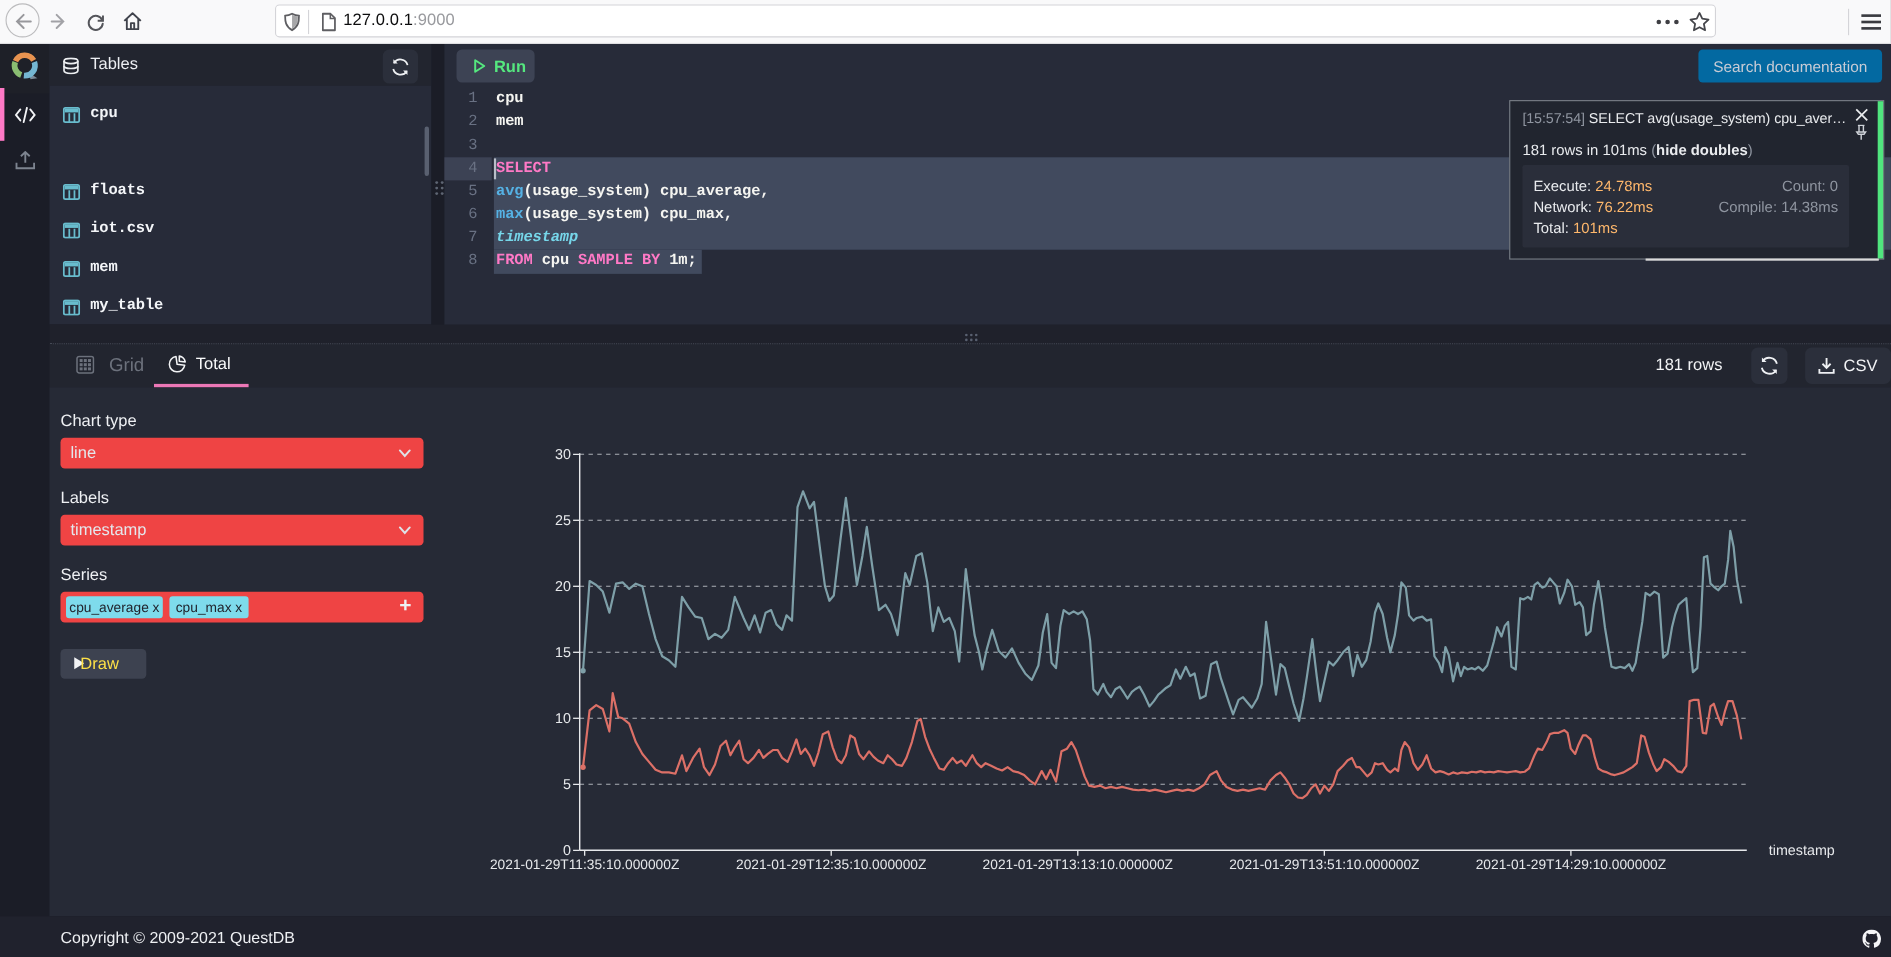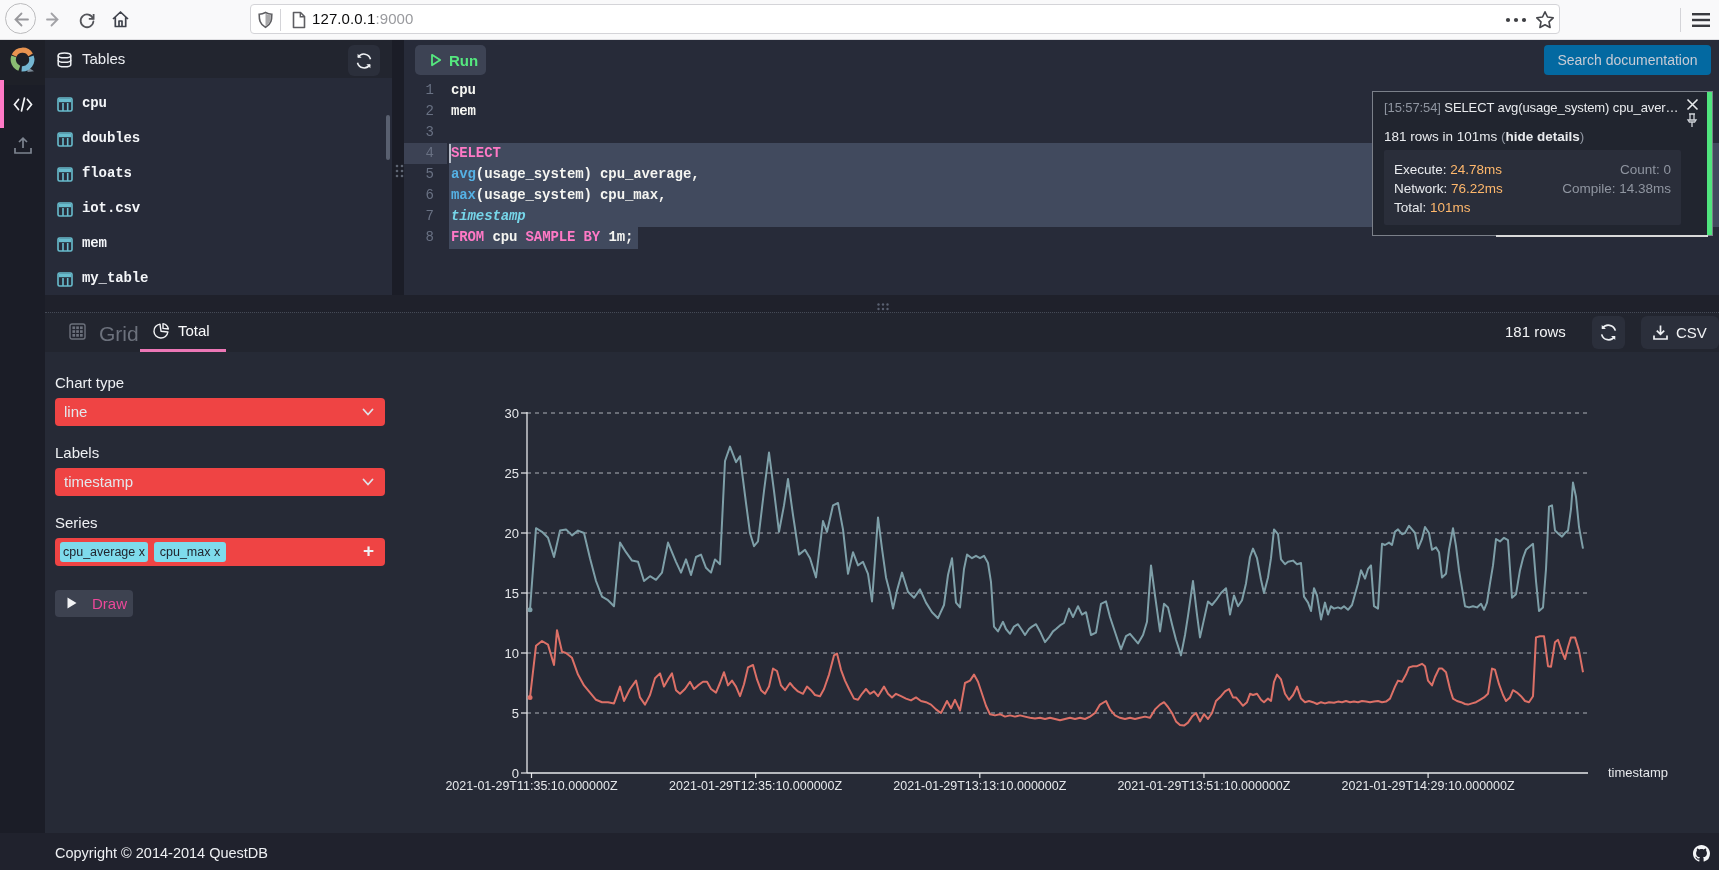--- a/index.html
+++ b/index.html
@@ -126,28 +126,20 @@
       <path d="M2.6 1.8 V5.8 H6.6 M15.4 16.2 V12.2 H11.4" fill="#eef0f3" stroke="none"></path>
     </svg>
 <div class="abs trow" style="top:87px">
       <svg class="ticon" width="16" height="15" viewBox="0 0 16 15">
         <rect x="1" y="1" width="14" height="13" rx="1.5" stroke="#68bccd" stroke-width="1.6" fill="none"></rect>
         <rect x="1.8" y="1.8" width="12.4" height="3.4" fill="#68bccd"></rect>
         <path d="M6 6 V14 M10.7 6 V14" stroke="#68bccd" stroke-width="1.6"></path>
       </svg>
       <span class="tname">cpu</span>
     </div>
-<div class="abs trow" style="top:122px">
-      <svg class="ticon" width="16" height="15" viewBox="0 0 16 15">
-        <rect x="1" y="1" width="14" height="13" rx="1.5" stroke="#68bccd" stroke-width="1.6" fill="none"></rect>
-        <rect x="1.8" y="1.8" width="12.4" height="3.4" fill="#68bccd"></rect>
-        <path d="M6 6 V14 M10.7 6 V14" stroke="#68bccd" stroke-width="1.6"></path>
-      </svg>
-      <span class="tname">doubles</span>
-    </div>
 <div class="abs trow" style="top:157px">
       <svg class="ticon" width="16" height="15" viewBox="0 0 16 15">
         <rect x="1" y="1" width="14" height="13" rx="1.5" stroke="#68bccd" stroke-width="1.6" fill="none"></rect>
         <rect x="1.8" y="1.8" width="12.4" height="3.4" fill="#68bccd"></rect>
         <path d="M6 6 V14 M10.7 6 V14" stroke="#68bccd" stroke-width="1.6"></path>
       </svg>
       <span class="tname">floats</span>
     </div>
 <div class="abs trow" style="top:192px">
       <svg class="ticon" width="16" height="15" viewBox="0 0 16 15">
@@ -235,21 +227,21 @@
         <rect x="7.2" y="3.4" width="2.7" height="2.7"></rect>
         <rect x="11" y="3.4" width="2.7" height="2.7"></rect>
         <rect x="3.4" y="7.2" width="2.7" height="2.7"></rect>
         <rect x="7.2" y="7.2" width="2.7" height="2.7"></rect>
         <rect x="11" y="7.2" width="2.7" height="2.7"></rect>
         <rect x="3.4" y="11" width="2.7" height="2.7"></rect>
         <rect x="7.2" y="11" width="2.7" height="2.7"></rect>
         <rect x="11" y="11" width="2.7" height="2.7"></rect>
       </g>
     </svg>
-<div class="abs" style="left:99px;top:322px;font-size:21px;color:#6c717c">Grid</div>
+<div class="abs" style="left:99px;top:322px;font-size:17px;color:#6c717c">Grid</div>
 <svg class="abs" style="left:152px;top:322px" width="18" height="18" viewBox="0 0 18 18">
       <path d="M8 2.1 A7 7 0 1 0 15.9 10 L9 9.2 Z" stroke="#f2f3f5" stroke-width="1.4" fill="none" stroke-linejoin="round"></path>
       <path d="M11 1.6 A7 7 0 0 1 16.4 7 L11 6.4 Z" stroke="#f2f3f5" stroke-width="1.4" fill="none" stroke-linejoin="round"></path>
     </svg>
 <div class="abs" style="left:178px;top:322px;font-size:15px;color:#fafbfc">Total</div>
 <div class="abs" id="pinkline"></div>
 <div class="abs" style="left:1505px;top:323px;font-size:15px;color:#f2f3f5">181 rows</div>
 <div class="abs" style="left:1592px;top:316px;width:33px;height:33px;background:#2b2f3b;border-radius:6px"></div>
 <svg class="abs" style="left:1599px;top:323px" width="19" height="19" viewBox="0 0 18 18">
       <path d="M15.5 7.2 A6.8 6.8 0 0 0 3.2 5.2 M2.5 10.8 A6.8 6.8 0 0 0 14.8 12.8" stroke="#eef0f3" stroke-width="1.6" fill="none"></path>
@@ -279,21 +271,21 @@
 <div class="abs label" style="left:55px;top:514px">Series</div>
 <div class="abs select" style="top:538px">
 <span class="chip" style="left:5px;width:88px">cpu_average&nbsp;x</span>
 <span class="chip" style="left:99px;width:72px">cpu_max&nbsp;x</span>
 <span style="position:absolute;right:11px;top:-1px;font-size:19px;font-weight:700;color:#eef0f3">+</span>
 </div>
 <div class="abs" id="drawbtn"></div>
 <svg class="abs" style="left:66px;top:596px" width="12" height="14" viewBox="0 0 12 14">
       <path d="M1.5 1.5 L10.5 7 L1.5 12.5 Z" fill="#f2f3f5"></path>
     </svg>
-<div class="abs" style="left:92px;top:595px;font-size:15px;color:#ec4899">Draw</div>
+<div class="abs" style="left:73px;top:595px;font-size:15px;color:#fde047">Draw</div>
 
 <svg class="abs" style="left:420px;top:395px" width="1299" height="420" viewBox="0 0 1299 420">
 <text x="99" y="22.5" text-anchor="end" font-size="13" fill="#e6e8eb" font-family="Liberation Sans,sans-serif">30</text>
 <line x1="101" y1="18" x2="107" y2="18" stroke="#e6e8eb" stroke-width="1.2"></line>
 <line x1="107" y1="18" x2="1168" y2="18" stroke="#c3c7cd" stroke-width="1" stroke-dasharray="4 4" opacity="0.85"></line>
 <text x="99" y="82.5" text-anchor="end" font-size="13" fill="#e6e8eb" font-family="Liberation Sans,sans-serif">25</text>
 <line x1="101" y1="78" x2="107" y2="78" stroke="#e6e8eb" stroke-width="1.2"></line>
 <line x1="107" y1="78" x2="1168" y2="78" stroke="#c3c7cd" stroke-width="1" stroke-dasharray="4 4" opacity="0.85"></line>
 <text x="99" y="142.5" text-anchor="end" font-size="13" fill="#e6e8eb" font-family="Liberation Sans,sans-serif">20</text>
 <line x1="101" y1="138" x2="107" y2="138" stroke="#e6e8eb" stroke-width="1.2"></line>
@@ -324,36 +316,36 @@
 <line x1="107" y1="17" x2="107" y2="378" stroke="#e6e8eb" stroke-width="1.3"></line>
 <line x1="107" y1="378" x2="1168" y2="378" stroke="#e6e8eb" stroke-width="1.3"></line>
 <text x="1188" y="382" font-size="13" fill="#e6e8eb" font-family="Liberation Sans,sans-serif">timestamp</text>
 <polyline points="110.0,214.8 116.0,133.2 122.0,136.8 128.0,142.8 134.0,162.0 140.0,135.6 146.0,134.4 152.0,140.4 158.0,135.6 164.0,138.0 170.0,163.2 176.0,186.0 182.0,201.6 188.0,205.2 194.0,211.2 200.0,147.6 206.0,157.2 212.0,165.6 218.0,166.8 224.0,186.0 230.0,181.2 236.0,184.8 242.0,177.6 248.0,147.6 256.0,166.8 261.0,177.6 266.0,164.4 271.0,180.0 276.0,162.0 281.0,159.6 286.0,172.8 291.0,177.6 295.0,164.4 300.0,169.2 305.0,66.0 310.0,51.6 316.0,67.2 320.0,61.2 326.0,108.0 330.0,138.0 334.0,151.2 338.0,146.4 344.0,96.0 349.0,57.6 354.0,96.0 359.0,136.8 364.0,110.4 368.0,84.0 373.0,120.0 379.0,159.6 385.0,154.8 390.0,163.2 396.0,182.4 403.0,126.0 407.0,136.8 413.0,110.4 418.0,108.0 423.0,134.4 428.0,178.8 433.0,157.2 438.0,170.4 443.0,166.8 448.0,178.8 452.0,206.4 458.0,122.4 462.0,153.6 466.0,182.4 470.0,198.0 473.0,213.6 477.0,195.6 482.0,177.6 488.0,196.8 494.0,202.8 500.0,194.4 506.0,207.6 512.0,217.2 518.0,223.2 524.0,210.0 528.0,180.0 532.0,163.2 536.0,207.6 540.0,212.4 544.0,174.0 547.0,159.6 552.0,163.2 556.0,160.8 560.0,163.2 564.0,160.8 568.0,168.0 571.0,187.2 574.0,231.6 578.0,236.4 583.0,226.8 586.0,234.0 590.0,238.8 594.0,231.6 598.0,229.2 602.0,235.2 605.0,240.0 609.0,234.0 612.0,231.6 616.0,229.2 620.0,236.4 625.0,247.2 629.0,242.4 633.0,236.4 636.0,234.0 640.0,230.4 644.0,228.0 649.0,213.6 653.0,222.0 658.0,211.2 662.0,219.6 666.0,217.2 671.0,240.0 676.0,237.6 681.0,208.8 686.0,206.4 690.0,222.0 694.0,234.0 698.0,246.0 701.0,254.4 706.0,241.2 710.0,238.8 714.0,243.6 718.0,248.4 723.0,240.0 727.0,226.8 731.0,170.4 735.0,200.4 740.0,236.4 744.0,208.8 748.0,212.4 752.0,229.2 756.0,244.8 761.0,260.4 765.0,240.0 768.0,220.8 773.0,186.0 777.0,219.6 780.0,242.4 784.0,224.4 788.0,206.4 792.0,210.0 796.0,205.2 801.0,198.0 806.0,193.2 810.0,219.6 814.0,200.4 818.0,211.2 822.0,205.2 826.0,188.4 830.0,162.0 833.0,153.6 837.0,163.2 841.0,184.8 844.0,198.0 848.0,182.4 851.0,163.2 854.0,134.4 858.0,139.2 861.0,164.4 865.0,169.2 868.0,166.8 873.0,165.6 877.0,169.2 881.0,168.0 884.0,201.6 888.0,207.6 891.0,216.0 894.0,193.2 897.0,200.4 901.0,224.4 905.0,207.6 908.0,219.6 911.0,211.2 914.0,213.6 918.0,212.4 921.0,213.6 924.0,211.2 928.0,214.8 932.0,210.0 938.0,188.4 941.0,175.2 945.0,183.6 948.0,174.0 951.0,170.4 954.0,211.2 958.0,213.6 962.0,148.8 965.0,150.0 969.0,147.6 972.0,150.0 975.0,136.8 978.0,134.4 982.0,139.2 985.0,138.0 989.0,130.8 992.0,134.4 995.0,138.0 998.0,153.6 1002.0,144.0 1005.0,132.0 1009.0,138.0 1012.0,154.8 1016.0,152.4 1019.0,157.2 1022.0,182.4 1026.0,178.8 1029.0,154.8 1033.0,133.2 1036.0,151.2 1039.0,175.2 1042.0,193.2 1045.0,211.2 1049.0,212.4 1053.0,211.2 1057.0,212.4 1061.0,208.8 1064.0,214.8 1067.0,207.6 1070.0,188.4 1073.0,170.4 1076.0,144.0 1080.0,146.4 1084.0,142.8 1088.0,145.2 1092.0,202.8 1096.0,199.2 1100.0,175.2 1103.0,163.2 1106.0,154.8 1110.0,151.2 1113.0,148.8 1116.0,186.0 1119.0,216.0 1123.0,212.4 1126.0,174.0 1129.0,111.6 1132.0,110.4 1135.0,135.6 1139.0,139.2 1142.0,141.6 1145.0,138.0 1148.0,135.6 1151.0,114.0 1153.0,87.6 1156.0,102.0 1159.0,132.0 1163.0,153.6" fill="none" stroke="#7e9fa8" stroke-width="2" stroke-linejoin="round"></polyline>
 <polyline points="110.0,302.4 116.0,250.8 122.0,246.0 128.0,249.6 134.0,270.0 137.0,235.2 142.0,256.8 146.0,258.0 152.0,262.8 158.0,279.6 164.0,290.4 170.0,297.6 176.0,304.8 182.0,307.2 188.0,307.2 194.0,308.4 200.0,291.6 204.0,306.0 210.0,294.0 216.0,285.6 220.0,302.4 225.0,309.6 230.0,300.0 235.0,283.2 240.0,278.4 244.0,291.6 248.0,284.4 252.0,278.4 256.0,295.2 260.0,298.8 265.0,294.0 270.0,286.8 274.0,294.0 278.0,290.4 283.0,286.8 287.0,286.8 291.0,294.0 296.0,297.6 300.0,288.0 304.0,277.2 308.0,290.4 312.0,285.6 316.0,291.6 320.0,301.2 324.0,289.2 328.0,272.4 333.0,270.0 337.0,284.4 341.0,295.2 345.0,298.8 349.0,291.6 353.0,273.6 357.0,276.0 361.0,290.4 365.0,295.2 370.0,288.0 374.0,292.8 378.0,296.4 383.0,298.8 387.0,291.6 391.0,295.2 395.0,300.0 400.0,301.2 404.0,294.0 409.0,279.6 414.0,260.4 417.0,258.6 421.0,274.8 425.0,285.6 429.0,294.0 434.0,303.6 438.0,304.8 442.0,298.8 446.0,294.0 450.0,298.8 454.0,296.4 458.0,301.2 464.0,291.6 468.0,298.8 472.0,302.4 476.0,298.8 481.0,301.2 486.0,303.6 491.0,305.4 496.0,302.4 501.0,306.0 506.0,307.2 511.0,309.6 516.0,314.4 521.0,318.0 527.0,306.0 531.0,313.2 535.0,304.8 540.0,315.6 545.0,288.0 550.0,285.6 554.0,279.6 558.0,286.8 562.0,298.8 566.0,310.8 570.0,319.2 575.0,320.4 580.0,319.2 585.0,321.6 590.0,320.4 595.0,321.6 600.0,320.4 605.0,321.6 610.0,322.8 615.0,323.4 620.0,322.8 625.0,324.0 630.0,322.8 635.0,324.0 640.0,325.2 645.0,324.0 650.0,322.8 655.0,324.0 660.0,322.8 665.0,324.0 670.0,321.6 675.0,318.0 680.0,309.6 686.0,306.0 690.0,314.4 695.0,320.4 700.0,322.8 705.0,324.0 710.0,322.8 715.0,324.0 720.0,322.8 725.0,321.6 730.0,322.8 735.0,314.4 740.0,309.6 744.0,307.2 748.0,312.0 752.0,318.0 756.0,326.4 760.0,330.0 764.0,330.6 768.0,327.6 772.0,321.6 776.0,318.0 780.0,326.4 784.0,319.2 788.0,324.0 792.0,318.0 796.0,306.0 801.0,301.2 805.0,296.4 809.0,294.0 813.0,302.4 816.0,302.4 820.0,307.2 823.0,310.8 827.0,307.2 830.0,298.8 833.0,300.0 837.0,298.8 841.0,304.8 844.0,307.2 848.0,303.6 851.0,306.0 854.0,286.8 857.0,279.6 861.0,284.4 865.0,298.8 869.0,304.8 873.0,300.0 877.0,291.6 881.0,303.6 885.0,307.2 889.0,306.0 893.0,307.2 897.0,309.0 901.0,307.2 905.0,308.4 909.0,307.2 914.0,307.8 918.0,306.6 922.0,307.2 926.0,306.0 930.0,307.2 934.0,306.6 938.0,307.2 942.0,306.0 946.0,306.6 950.0,307.2 954.0,306.6 958.0,306.0 962.0,307.2 966.0,306.6 970.0,303.6 975.0,291.6 978.0,285.6 982.0,286.8 986.0,279.6 989.0,272.4 993.0,271.2 997.0,271.2 1002.0,268.8 1005.0,271.2 1008.0,285.6 1012.0,290.4 1015.0,282.0 1019.0,273.6 1022.0,273.6 1026.0,277.2 1030.0,294.0 1033.0,303.6 1037.0,306.0 1041.0,307.2 1045.0,309.0 1048.0,309.6 1052.0,308.4 1056.0,307.2 1060.0,304.8 1064.0,302.4 1068.0,298.8 1072.0,273.6 1075.0,274.8 1079.0,289.2 1083.0,300.0 1086.0,306.0 1090.0,302.4 1093.0,295.2 1097.0,297.6 1101.0,301.2 1105.0,306.0 1109.0,307.2 1113.0,301.2 1116.0,242.4 1120.0,241.2 1124.0,241.2 1128.0,271.2 1131.0,271.8 1135.0,247.2 1138.0,244.8 1142.0,256.8 1145.0,264.0 1148.0,252.0 1151.0,242.4 1155.0,242.4 1159.0,255.6 1163.0,277.2" fill="none" stroke="#dc7067" stroke-width="2" stroke-linejoin="round"></polyline>
 <circle cx="110" cy="214.79999999999995" r="2.5" fill="#7e9fa8"></circle>
 <circle cx="110" cy="302.4" r="2.5" fill="#dc7067"></circle>
 </svg>
 
 <div class="abs" id="footer"></div>
-<div class="abs" style="left:55px;top:845px;font-size:14.5px;color:#eef0f3">Copyright © 2014-2014 QuestDB</div>
+<div class="abs" style="left:55px;top:845px;font-size:14.5px;color:#eef0f3">Copyright © 2009-2021 QuestDB</div>
 <svg class="abs" style="left:1693px;top:845px" width="17" height="17" viewBox="0 0 16 16">
       <path fill="#f4f5f7" d="M8 0C3.58 0 0 3.58 0 8c0 3.54 2.29 6.53 5.47 7.59.4.07.55-.17.55-.38 0-.19-.01-.82-.01-1.49-2.01.37-2.53-.49-2.69-.94-.09-.23-.48-.94-.82-1.13-.28-.15-.68-.52-.01-.53.63-.01 1.08.58 1.23.82.72 1.21 1.87.87 2.33.66.07-.52.28-.87.51-1.07-1.78-.2-3.64-.89-3.64-3.95 0-.87.31-1.59.82-2.15-.08-.2-.36-1.02.08-2.12 0 0 .67-.21 2.2.82.64-.18 1.32-.27 2-.27s1.36.09 2 .27c1.53-1.04 2.2-.82 2.2-.82.44 1.1.16 1.92.08 2.12.51.56.82 1.27.82 2.15 0 3.07-1.87 3.75-3.65 3.95.29.25.54.73.54 1.48 0 1.07-.01 1.93-.01 2.2 0 .21.15.46.55.38A8.01 8.01 0 0 0 16 8c0-4.42-3.58-8-8-8z"></path>
     </svg>
 
 <div class="abs" id="notif">
 <div id="notifgreen"></div>
 <div style="position:absolute;left:123px;bottom:-2px;width:212px;height:2px;background:#d9d9d9"></div>
 <svg style="position:absolute;right:13px;top:6px" width="13" height="13" viewBox="0 0 13 13">
         <path d="M1.5 1.5 L11.5 11.5 M11.5 1.5 L1.5 11.5" stroke="#e8eaec" stroke-width="1.6"></path>
       </svg>
 <svg style="position:absolute;right:14px;top:21px" width="12" height="15" viewBox="0 0 12 15">
         <path d="M3 1 H9 M4 1 V7 M8 1 V7 M2 7 H10 L8.6 9 H3.4 Z M6 9 V14" stroke="#ced2d8" stroke-width="1.3" fill="none"></path>
       </svg>
 <div class="ntext" style="left:11px;top:8px;width:294px;overflow:hidden;white-space:nowrap;font-size:13px;letter-spacing:-0.1px"><span class="ngrey">[15:57:54]&nbsp;</span>SELECT avg(usage_system) cpu_aver…</div>
-<div class="ntext" style="left:11px;top:37px">181 rows in 101ms <span class="ngrey">(</span><b>hide details</b><span class="ngrey">)</span></div>
+<div class="ntext" style="left:11px;top:37px">181 rows in 101ms <span class="ngrey">(</span><b>hide doubles</b><span class="ngrey">)</span></div>
 <div id="notifbox"></div>
 <div class="ntext" style="left:21px;top:70px">Execute: <span class="norange">24.78ms</span></div>
 <div class="ntext" style="left:21px;top:89px">Network: <span class="norange">76.22ms</span></div>
 <div class="ntext" style="left:21px;top:108px">Total: <span class="norange">101ms</span></div>
 <div class="ntext ngrey" style="right:41px;top:70px">Count: 0</div>
 <div class="ntext ngrey" style="right:41px;top:89px">Compile: 14.38ms</div>
 </div>
 
 </div>
 </body></html>

